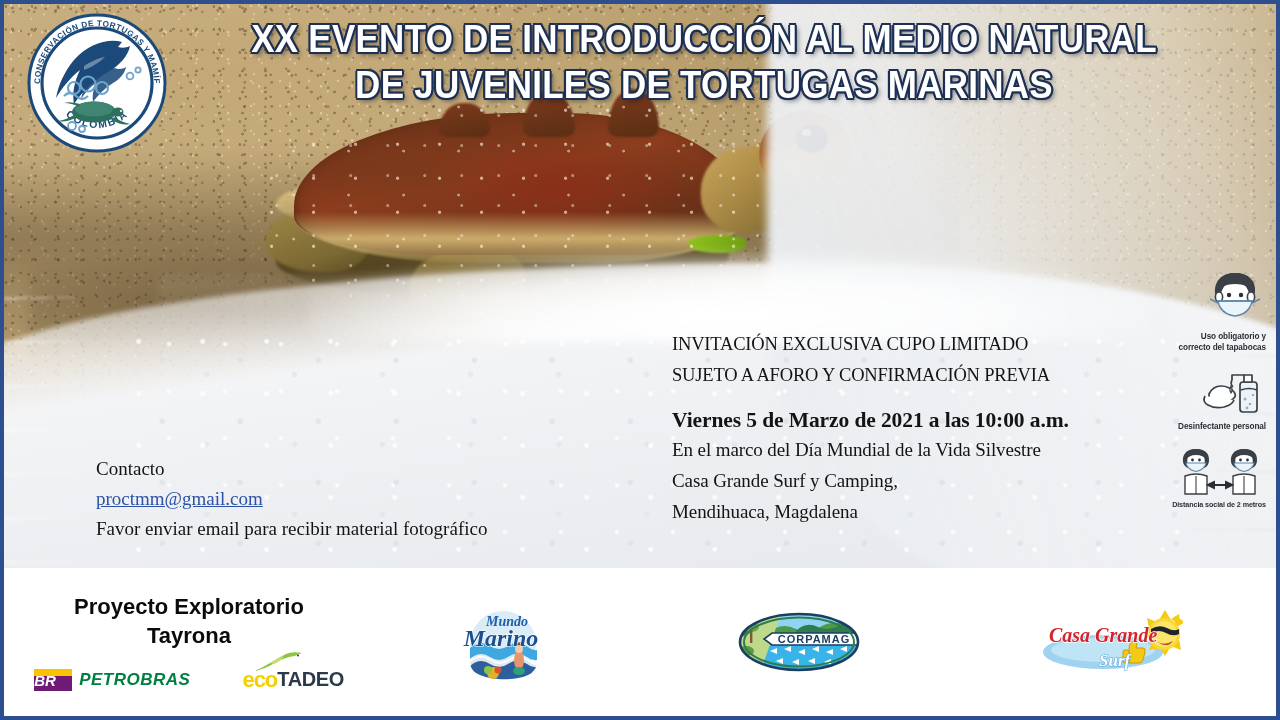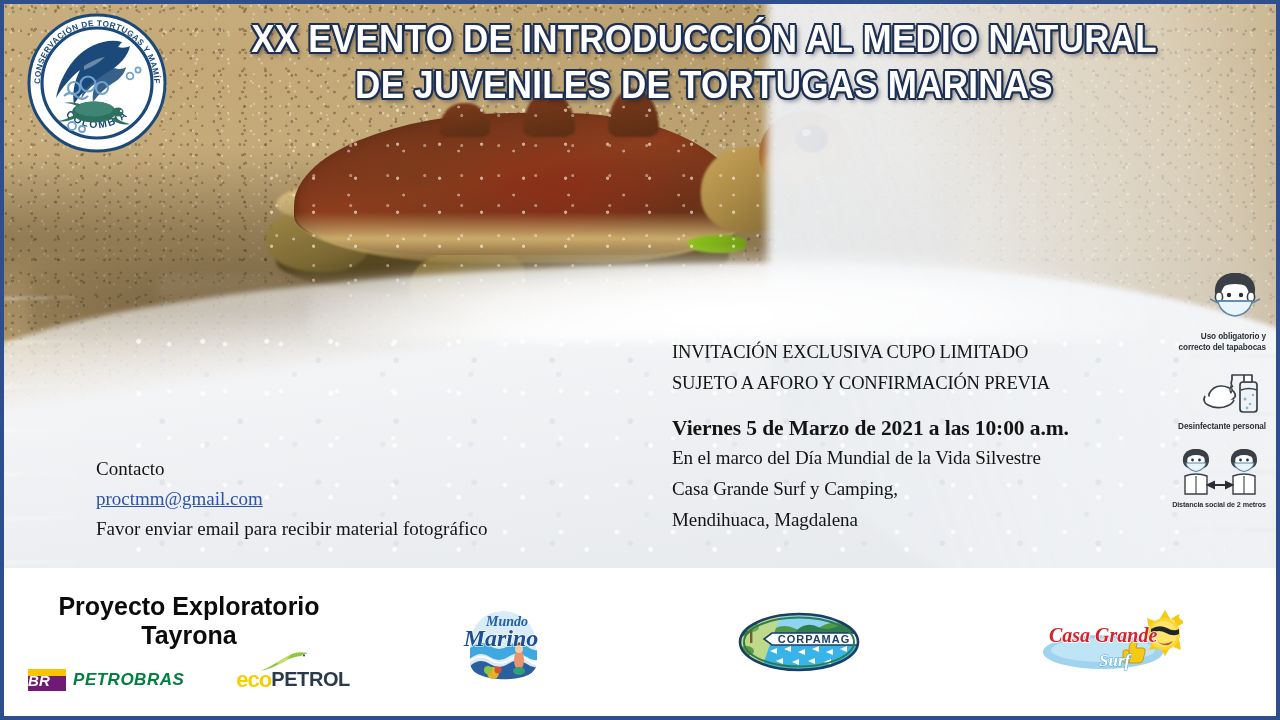--- a/index.html
+++ b/index.html
@@ -309,21 +309,21 @@
       -1.6px -1.6px 0 #1d3054, 1.6px -1.6px 0 #1d3054,
       -1.6px  1.6px 0 #1d3054, 1.6px  1.6px 0 #1d3054,
       -2.4px 0 0 #1d3054, 2.4px 0 0 #1d3054,
       0 -2.4px 0 #1d3054, 0 2.4px 0 #1d3054,
       3px 3px 5px rgba(12,22,40,.55);
   }
 
   
   .info-block {
     position: absolute;
-    left: 668px; top: 332px;
+    left: 668px; top: 324px;
     width: 430px;
     font-family: "Liberation Serif", serif;
     color: #141414;
   }
   .info-head {
     font-size: 19.5px;
     line-height: 31px;
     letter-spacing: -.2px;
     transform: scaleX(.95);
     transform-origin: left center;
@@ -388,21 +388,21 @@
     align-items: center;
   }
   .proj {
     width: 352px;
     padding-left: 18px;
     text-align: center;
   }
   .proj-title {
     font-family: "Liberation Sans", sans-serif;
     font-weight: bold;
-    font-size: 25px;
+    font-size: 22px;
     line-height: 29px;
     color: #0b0b0b;
   }
   .proj-logos {
     margin-top: 17px;
     display: flex;
     align-items: center;
     justify-content: center;
     gap: 52px;
   }
@@ -724,21 +724,21 @@
           <span class="pb-word">PETROBRAS</span>
         </div>
 
         <div class="ecopetrol">
           <svg class="ep-iguana" viewBox="0 0 52 22" aria-hidden="true">
             <path d="M2 19 q8 -3 16 -8 q8 -5 16 -9 q6 -3 16 -1 q-6 3 -13 4 q-8 2 -16 7 q-8 5 -19 7 Z" fill="#8dc63f"></path>
             <path d="M18 11 q6 -4 14 -7 q-3 5 -10 8 Z" fill="#c7e06b"></path>
             <circle cx="46" cy="3.4" r="1" fill="#2b3a4a"></circle>
           </svg>
           <span class="ep-eco">eco</span>
-          <span class="ep-petrol">PETROL</span>
+          <span class="ep-petrol">TADEO</span>
         </div>
 
       </div>
     </div>
 
     <div class="sponsors">
 
 
       <div class="mundo">
         <svg viewBox="0 0 124 76" width="124" height="76" aria-hidden="true">

